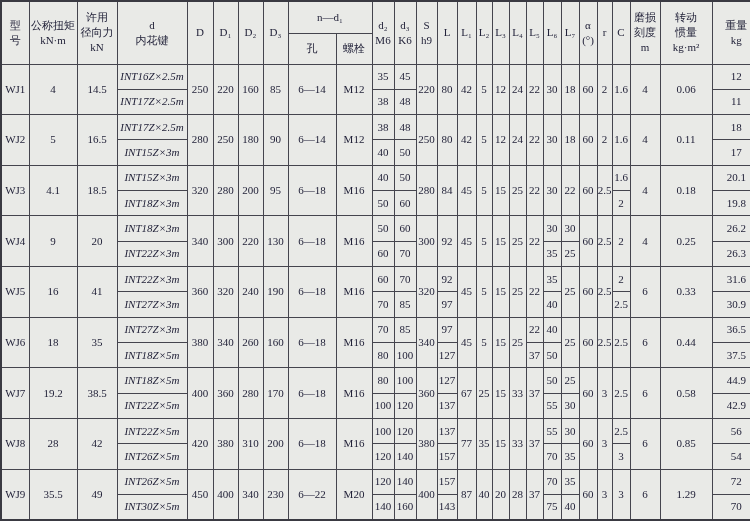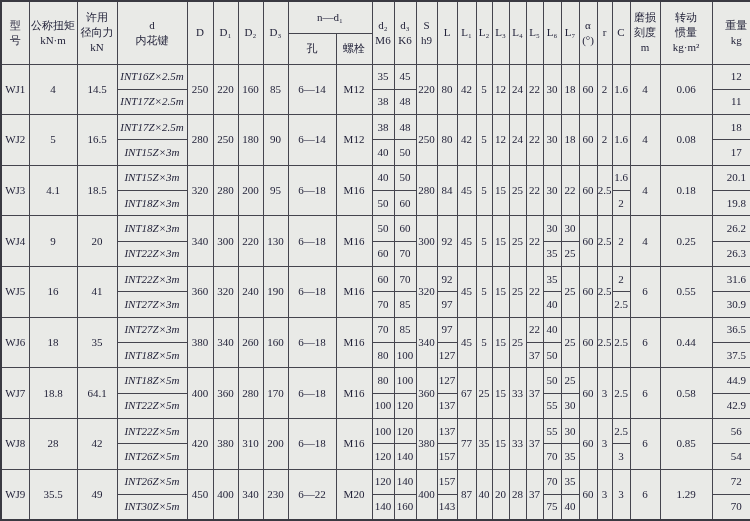--- a/index.html
+++ b/index.html
@@ -180,21 +180,21 @@
         <td rowspan="2">5</td>
         <td rowspan="2">12</td>
         <td rowspan="2">24</td>
         <td rowspan="2">22</td>
         <td rowspan="2">30</td>
         <td rowspan="2">18</td>
         <td rowspan="2">60</td>
         <td rowspan="2">2</td>
         <td rowspan="2">1.6</td>
         <td rowspan="2">4</td>
-        <td rowspan="2">0.08</td>
+        <td rowspan="2">0.11</td>
         <td>18</td>
       </tr>
       <tr>
         <td class="spline-cell">INT15Z×3m</td>
         <td>40</td>
         <td>50</td>
         <td>17</td>
       </tr>
       <tr>
         <td rowspan="2">WJ3</td>
@@ -288,21 +288,21 @@
         <td rowspan="2">5</td>
         <td rowspan="2">15</td>
         <td rowspan="2">25</td>
         <td rowspan="2">22</td>
         <td>35</td>
         <td rowspan="2">25</td>
         <td rowspan="2">60</td>
         <td rowspan="2">2.5</td>
         <td>2</td>
         <td rowspan="2">6</td>
-        <td rowspan="2">0.55</td>
+        <td rowspan="2">0.33</td>
         <td>31.6</td>
       </tr>
       <tr>
         <td class="spline-cell">INT27Z×3m</td>
         <td>70</td>
         <td>85</td>
         <td>97</td>
         <td>40</td>
         <td>2.5</td>
         <td>30.9</td>
@@ -340,22 +340,22 @@
         <td class="spline-cell">INT18Z×5m</td>
         <td>80</td>
         <td>100</td>
         <td>127</td>
         <td>37</td>
         <td>50</td>
         <td>37.5</td>
       </tr>
       <tr>
         <td rowspan="2">WJ7</td>
-        <td rowspan="2">18.8</td>
-        <td rowspan="2">64.1</td>
+        <td rowspan="2">19.2</td>
+        <td rowspan="2">38.5</td>
         <td class="spline-cell">INT18Z×5m</td>
         <td rowspan="2">400</td>
         <td rowspan="2">360</td>
         <td rowspan="2">280</td>
         <td rowspan="2">170</td>
         <td rowspan="2">6—18</td>
         <td rowspan="2">M16</td>
         <td>80</td>
         <td>100</td>
         <td rowspan="2">360</td>

